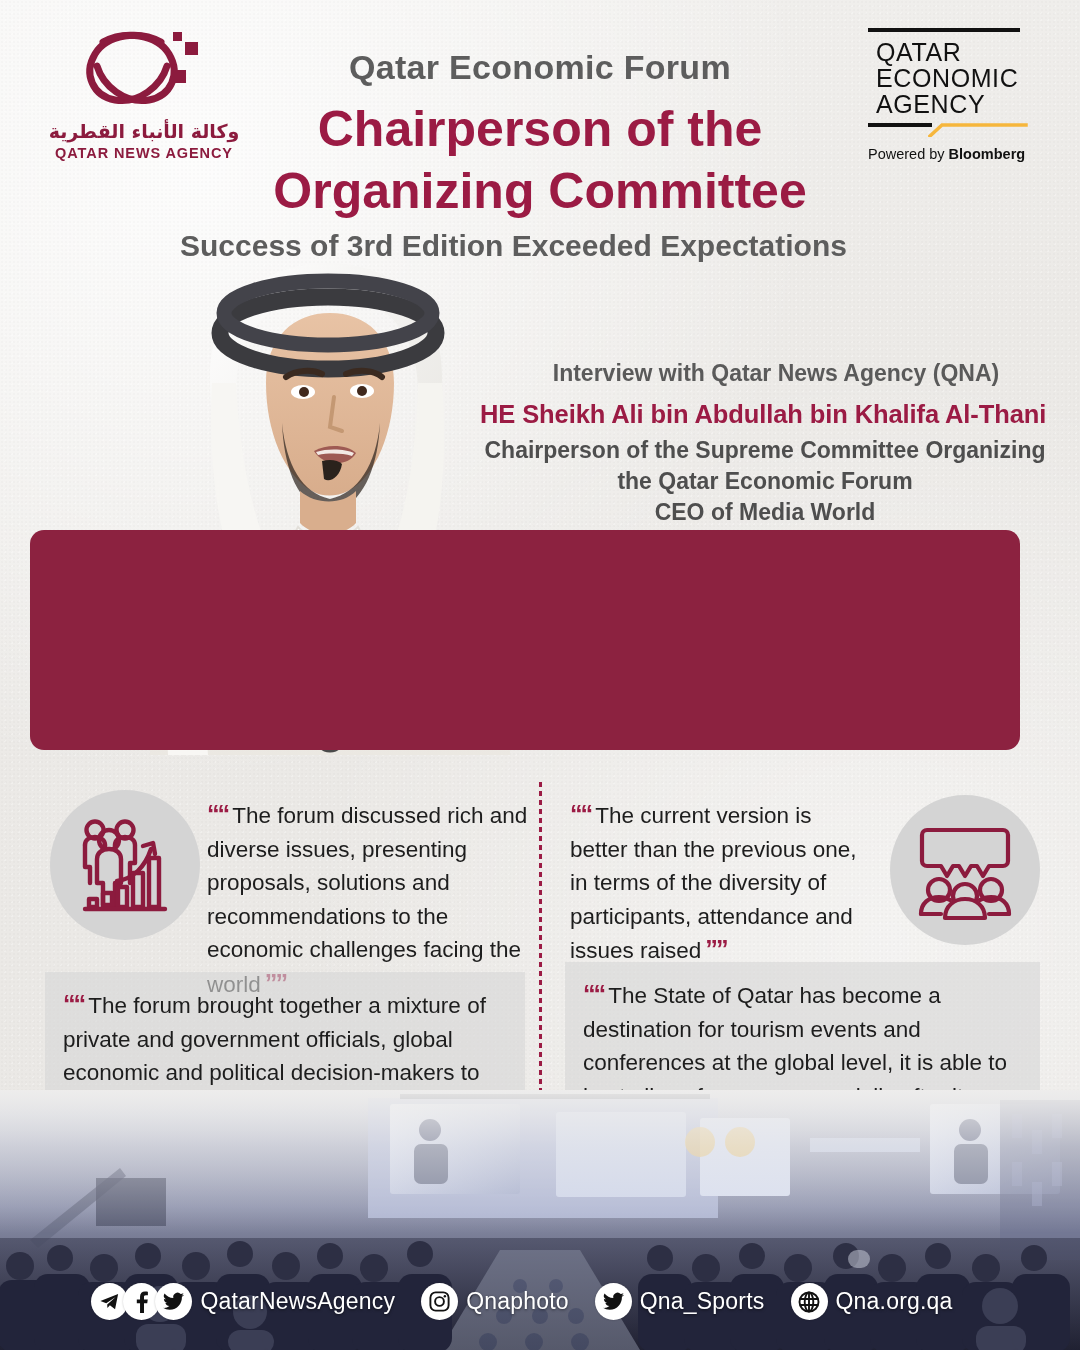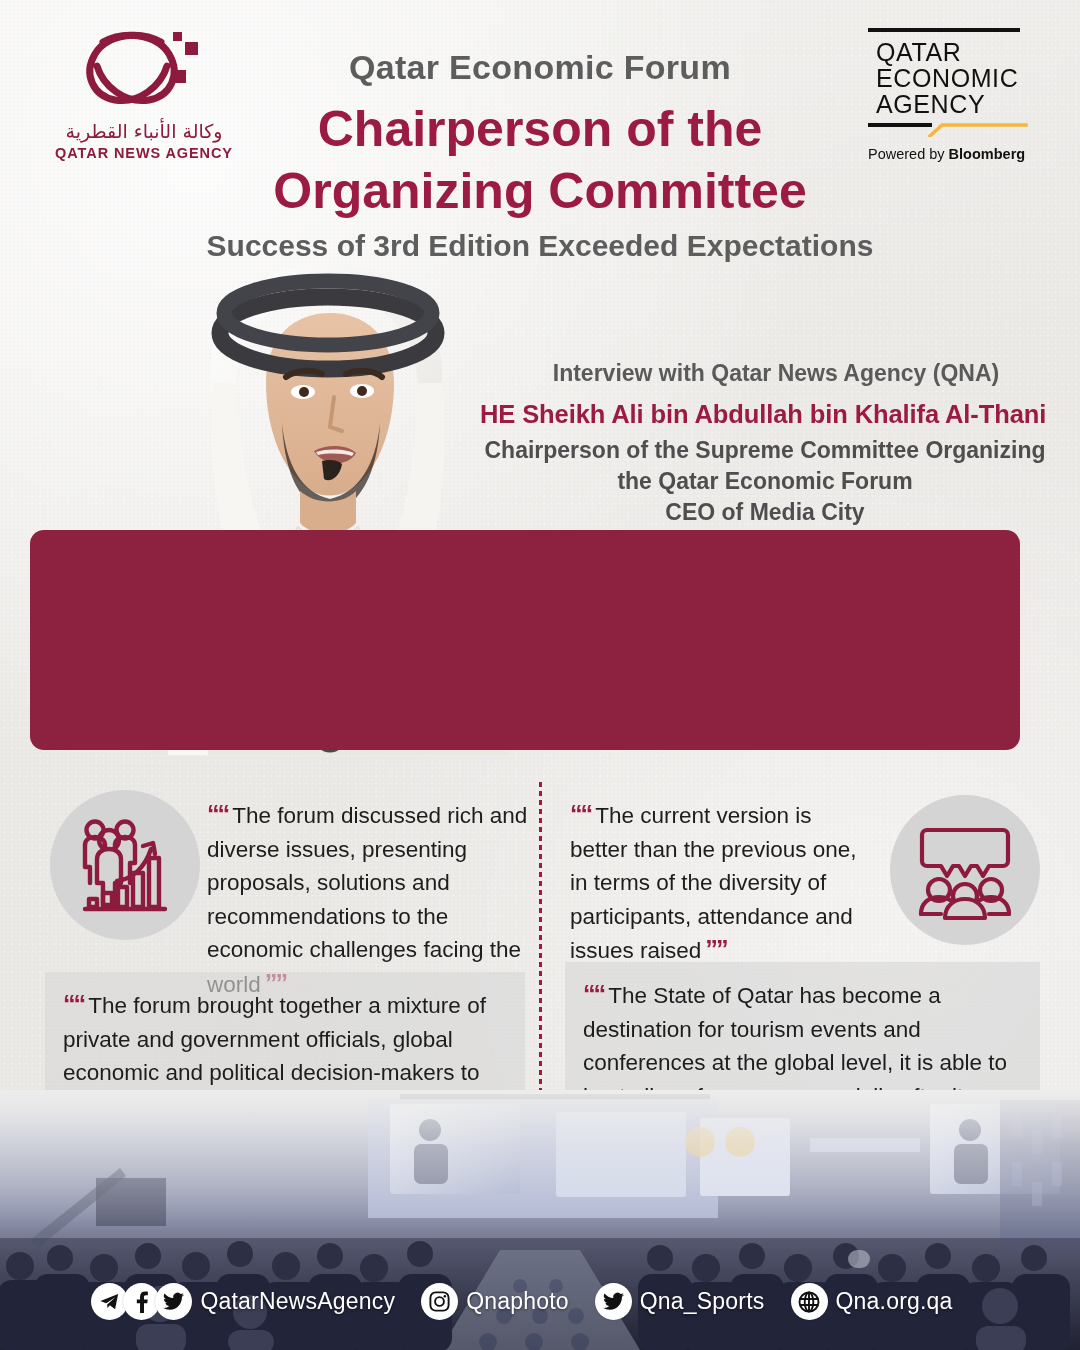--- a/index.html
+++ b/index.html
@@ -20,37 +20,37 @@
     background-image:
       radial-gradient(rgba(0,0,0,.035) 1px, transparent 1px),
       radial-gradient(rgba(255,255,255,.5) 1px, transparent 1px);
     background-size:4px 4px, 7px 7px;
     background-position:0 0, 2px 3px;}
 
   
   #qna-logo{position:absolute;left:44px;top:26px;width:200px;height:150px;}
   #qna-logo .mark{width:150px;height:92px;margin:0 auto;position:relative;}
   #qna-logo .ar{font-size:19px;color:#8C1B3E;text-align:center;letter-spacing:.5px;
-     font-family:"DejaVu Sans", sans-serif;margin-top:2px;direction:rtl;}
+     font-family:"DejaVu Sans", sans-serif;margin-top:2px;direction:rtl;font-weight:bold;}
   #qna-logo .en{font-size:14.5px;color:#8C1B3E;text-align:center;font-weight:bold;letter-spacing:.9px;margin-top:3px;}
 
   #qef-logo{position:absolute;right:38px;top:28px;width:180px;}
   #qef-logo .bar-top{height:4px;background:#111;width:152px;margin-left:6px;}
   #qef-logo .qef-txt{font-size:25px;line-height:26px;font-weight:500;color:#111;
       letter-spacing:.6px;margin:7px 0 6px 14px;font-family:"Liberation Sans",sans-serif;}
   #qef-logo .rule{position:relative;height:14px;width:160px;margin-left:6px;}
   #qef-logo .rule .black{position:absolute;left:0;top:0;width:64px;height:3.5px;background:#111;}
   #qef-logo .pbb{font-size:14.5px;color:#111;margin:9px 0 0 6px;}
   #qef-logo .pbb b{font-weight:bold;}
 
   #kicker{position:absolute;left:0;right:0;top:48px;text-align:center;
     font-size:34px;font-weight:bold;color:#5d5d5d;letter-spacing:.3px;}
   #headline{position:absolute;left:0;right:0;top:98px;text-align:center;
     font-size:50px;font-weight:bold;color:#9B1B44;line-height:62px;letter-spacing:0px;}
-  #subhead{position:absolute;left:180px;right:180px;top:225px;text-align:center;
+  #subhead{position:absolute;left:180px;right:180px;top:225px;
     font-size:30px;font-weight:bold;color:#5d5d5d;line-height:42px;}
 
   
   #portrait{position:absolute;left:90px;top:255px;width:470px;height:500px;overflow:hidden;}
   #portrait svg{display:block;}
 
   
   #interview{position:absolute;left:500px;right:28px;top:360px;text-align:center;
     font-size:23px;font-weight:bold;color:#5a5a5a;}
   #person-name{position:absolute;left:480px;right:20px;top:400px;text-align:left;
@@ -237,21 +237,21 @@
         <circle cx="300" cy="436" r="4" fill="#e6e3dc"></circle>
       </g>
     </svg>
   </div>
 
   <div id="interview">Interview with Qatar News Agency (QNA)</div>
   <div id="person-name">HE Sheikh Ali bin Abdullah bin Khalifa Al-Thani</div>
   <div id="person-role">
     <div>Chairperson of the Supreme Committee Organizing</div>
     <div>the Qatar Economic Forum</div>
-    <div>CEO of Media City</div>
+    <div>CEO of Media World</div>
   </div>
 
   <div id="banner"></div>
 
   <div id="divider"></div>
 
   <div class="icon-circle" id="icon-left">
     <svg width="104" height="104" viewBox="0 0 104 104" fill="none" stroke="#8C1B3E" stroke-width="4.4" stroke-linecap="round" stroke-linejoin="round">
       <circle cx="22" cy="17" r="8.5"></circle>
       <path d="M12,32 v22 h5 v16"></path>

